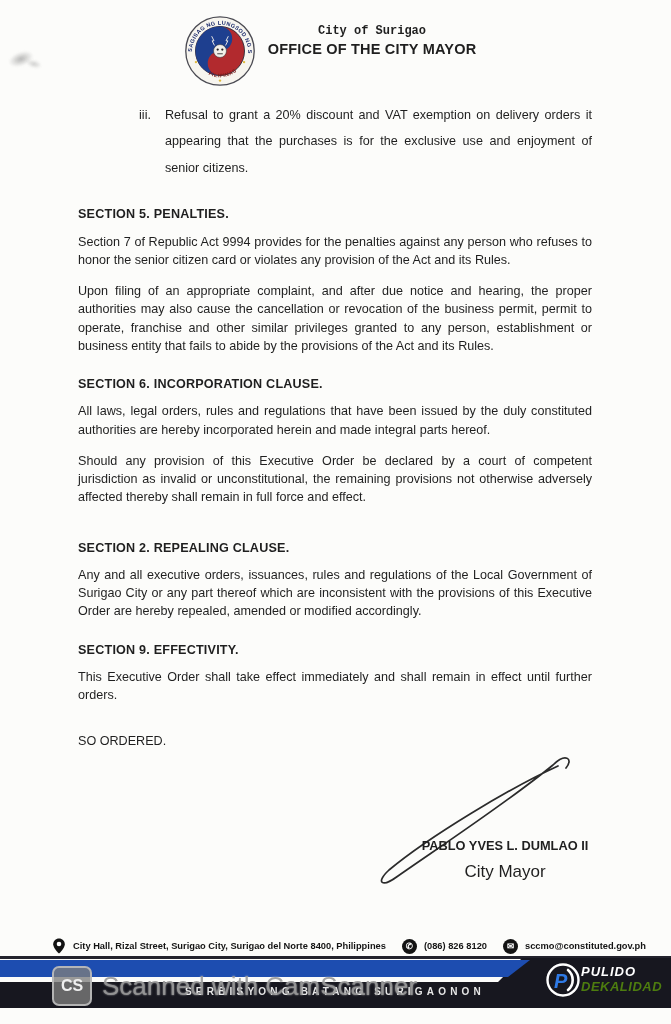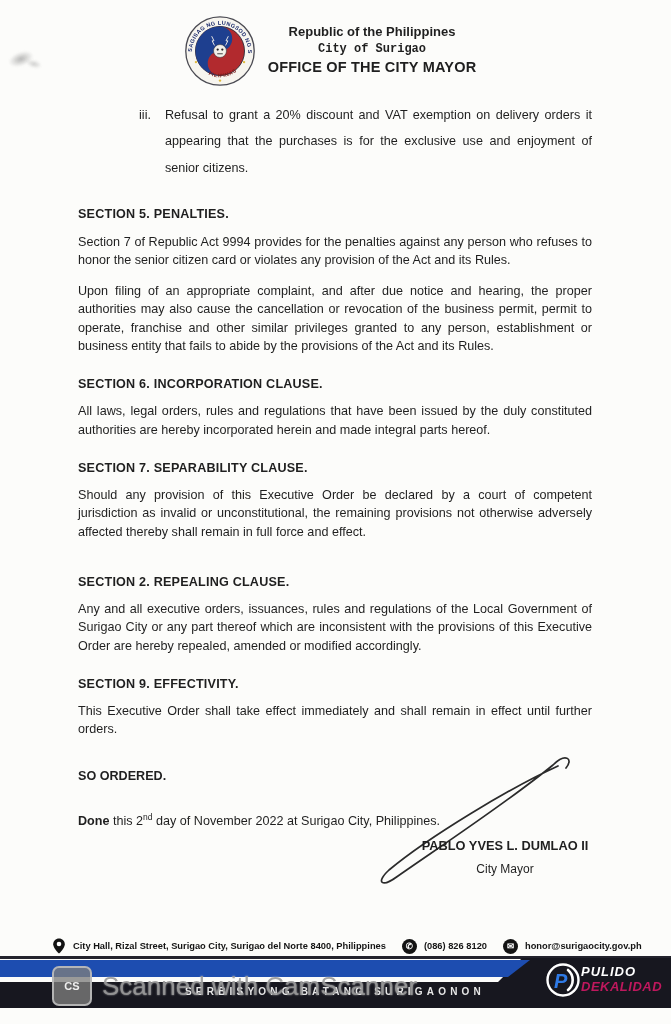--- a/index.html
+++ b/index.html
@@ -24,49 +24,49 @@
   .smudge2 { left:26px; top:60px; width:16px; height:8px; transform:rotate(15deg); opacity:.7; }
   
   .doc-body { position:absolute; top:96px; left:78px; width:514px; font-size:12.6px; line-height:1.45; }
   .item-iii { display:flex; margin:6px 0 0 47px; line-height:2.1; }
   .item-marker { width:40px; flex:0 0 40px;text-align:center; }
   .item-text { flex:1; text-align:justify; }
   .sec-heading { font-weight:bold; margin:20px 0 9px; letter-spacing:.2px; }
   .sec-heading.first { margin-top:24px; }
   .sec-heading.gap-lg { margin-top:32px; }
   .para { text-align:justify; margin:0 0 13px; }
-  .so-ordered { font-weight:bold; margin-top:28px; }
+  .so-ordered { font-weight:normal; margin-top:28px; }
   .done-line { margin-top:26px; }
   .done-line b { font-weight:bold; }
   .done-line sup { font-size:8.5px; vertical-align:super; }
   
   .sig-block { position:absolute; left:385px; top:838px; width:240px; text-align:center; }
   .sig-name { font-weight:bold; font-size:12.8px; }
-  .sig-title { font-size:12px; margin-top:9px; }
+  .sig-title { font-size:17px; margin-top:9px; }
   .sig-svg { position:absolute; left:368px; top:756px; width:210px; height:140px; }
   
   .contact-line { position:absolute; left:52px; top:938px; width:600px; display:flex; align-items:center; font-size:9.3px; font-weight:bold; color:#141414; }
   .c-icon { width:15px; height:15px; border-radius:50%; background:#131313; color:#fff; display:flex; align-items:center; justify-content:center; font-size:8.5px; flex:0 0 15px; }
   .pin-svg { width:14px; height:16px; flex:0 0 14px; }
   .c-text { margin:0 16px 0 7px; white-space:nowrap; }
   
   .band { position:absolute; left:0; top:956px; width:671px; height:54px; }
   .band-topline { position:absolute; left:0; top:0; width:671px; height:2.5px; background:#23232d; }
   .band-blue { position:absolute; left:0; top:4px; width:530px; height:17px; background:#1d4db0; clip-path:polygon(0 0, 100% 0, calc(100% - 22px) 100%, 0 100%); }
   .band-black { position:absolute; left:0; top:0; width:671px; height:52px; background:#17171f;
     clip-path:polygon(0 26px, 498px 26px, 522px 2px, 671px 2px, 671px 52px, 0 52px); }
   .band-slogan { position:absolute; left:185px; top:30px; color:#e6e6e6; font-size:10px; font-weight:bold; letter-spacing:4.2px; white-space:nowrap; }
   .band-logo { position:absolute; left:545px; top:6px; display:flex; align-items:center; }
   .logo-circle { width:36px; height:36px; }
   .logo-text { font-style:italic; font-weight:bold; font-size:13px; line-height:1.15; }
   .logo-text .l1 { color:#ffffff; letter-spacing:1px; }
-  .logo-text .l2 { color:#be185d; letter-spacing:.5px; }
+  .logo-text .l2 { color:#4d7c0f; letter-spacing:.5px; }
   
   .watermark { position:absolute; left:52px; top:966px; display:flex; align-items:center; z-index:5; }
-  .cs-box { width:40px; height:40px; border-radius:7px; background:rgba(125,125,125,.78); border:2px solid rgba(190,190,190,.9); color:#efefef; font-weight:bold; font-size:11px; display:flex; align-items:center; justify-content:center; }
+  .cs-box { width:40px; height:40px; border-radius:7px; background:rgba(125,125,125,.78); border:2px solid rgba(190,190,190,.9); color:#efefef; font-weight:bold; font-size:16px; display:flex; align-items:center; justify-content:center; }
   .wm-text { margin-left:10px; font-size:26px; color:rgba(150,150,150,.88); text-shadow:0 0 2px rgba(255,255,255,.6); white-space:nowrap; }
 </style>
 </head>
 <body>
 
 <div class="smudge smudge1"></div>
 <div class="smudge smudge2"></div>
 
 <div class="header">
   <svg class="seal" viewBox="0 0 80 80">
@@ -87,74 +87,69 @@
       <textPath href="#arcTop" startOffset="1%">SAGISAG NG LUNGSOD NG SURIGAO</textPath>
     </text>
     <text font-size="5.6" font-weight="bold" fill="#7a1b1b" letter-spacing=".6">
       <textPath href="#arcBot" startOffset="22%">PILIPINAS</textPath>
     </text>
     <circle cx="14" cy="52" r="1.3" fill="#e0b93a"></circle>
     <circle cx="66" cy="52" r="1.3" fill="#e0b93a"></circle>
     <circle cx="40" cy="72" r="1.3" fill="#e0b93a"></circle>
   </svg>
   <div class="header-text">
-    <div class="header-line1">Republic of the Philippines</div>
     <div class="header-line2">City of Surigao</div>
     <div class="header-line3">OFFICE OF THE CITY MAYOR</div>
   </div>
 </div>
 
 <div class="doc-body">
 
   <div class="item-iii">
     <div class="item-marker">iii.</div>
     <div class="item-text">Refusal to grant a 20% discount and VAT exemption on delivery orders it appearing that the purchases is for the exclusive use and enjoyment of senior citizens.</div>
   </div>
 
   <div class="sec-heading first">SECTION 5. PENALTIES.</div>
   <p class="para">Section 7 of Republic Act 9994 provides for the penalties against any person who refuses to honor the senior citizen card or violates any provision of the Act and its Rules.</p>
   <p class="para">Upon filing of an appropriate complaint, and after due notice and hearing, the proper authorities may also cause the cancellation or revocation of the business permit, permit to operate, franchise and other similar privileges granted to any person, establishment or business entity that fails to abide by the provisions of the Act and its Rules.</p>
 
   <div class="sec-heading">SECTION 6. INCORPORATION CLAUSE.</div>
   <p class="para">All laws, legal orders, rules and regulations that have been issued by the duly constituted authorities are hereby incorporated herein and made integral parts hereof.</p>
 
-  <div class="sec-heading">SECTION 7. SEPARABILITY CLAUSE.</div>
   <p class="para">Should any provision of this Executive Order be declared by a court of competent jurisdiction as invalid or unconstitutional, the remaining provisions not otherwise adversely affected thereby shall remain in full force and effect.</p>
 
   <div class="sec-heading gap-lg">SECTION 2. REPEALING CLAUSE.</div>
   <p class="para">Any and all executive orders, issuances, rules and regulations of the Local Government of Surigao City or any part thereof which are inconsistent with the provisions of this Executive Order are hereby repealed, amended or modified accordingly.</p>
 
   <div class="sec-heading">SECTION 9. EFFECTIVITY.</div>
   <p class="para">This Executive Order shall take effect immediately and shall remain in effect until further orders.</p>
 
   <div class="so-ordered">SO ORDERED.</div>
 
-  <div class="done-line">
-    <b>Done</b><span> this 2</span><sup>nd</sup><span> day of November 2022 at Surigao City, Philippines.</span>
-  </div>
 </div>
 
 <svg class="sig-svg" viewBox="0 0 210 140">
   <path d="M 198,12 C 206,2 197,-3 185,9 C 140,46 70,92 30,120 C 14,132 7,127 21,114 C 62,80 142,32 190,10" fill="none" stroke="#2b2b2b" stroke-width="1.7" stroke-linecap="round"></path>
 </svg>
 <div class="sig-block">
   <div class="sig-name">PABLO YVES L. DUMLAO II</div>
   <div class="sig-title">City Mayor</div>
 </div>
 
 <div class="contact-line">
   <svg class="pin-svg" viewBox="0 0 14 16">
     <path d="M7,0.5 C3.7,0.5 1.2,3 1.2,6.2 C1.2,10.4 7,15.5 7,15.5 C7,15.5 12.8,10.4 12.8,6.2 C12.8,3 10.3,0.5 7,0.5 Z" fill="#131313"></path>
     <circle cx="7" cy="6" r="2.3" fill="#fff"></circle>
   </svg>
   <span class="c-text">City Hall, Rizal Street, Surigao City, Surigao del Norte 8400, Philippines</span>
   <span class="c-icon">✆</span>
   <span class="c-text">(086) 826 8120</span>
   <span class="c-icon">✉</span>
-  <span class="c-text">honor@surigaocity.gov.ph</span>
+  <span class="c-text">sccmo@constituted.gov.ph</span>
 </div>
 
 <div class="band">
   <div class="band-topline"></div>
   <div class="band-black"></div>
   <div class="band-blue"></div>
   <div class="band-slogan">SERBISYONG BATANG SURIGAONON</div>
   <div class="band-logo">
     <svg class="logo-circle" viewBox="0 0 36 36">
       <circle cx="18" cy="18" r="15.5" fill="none" stroke="#ffffff" stroke-width="2.4"></circle>

